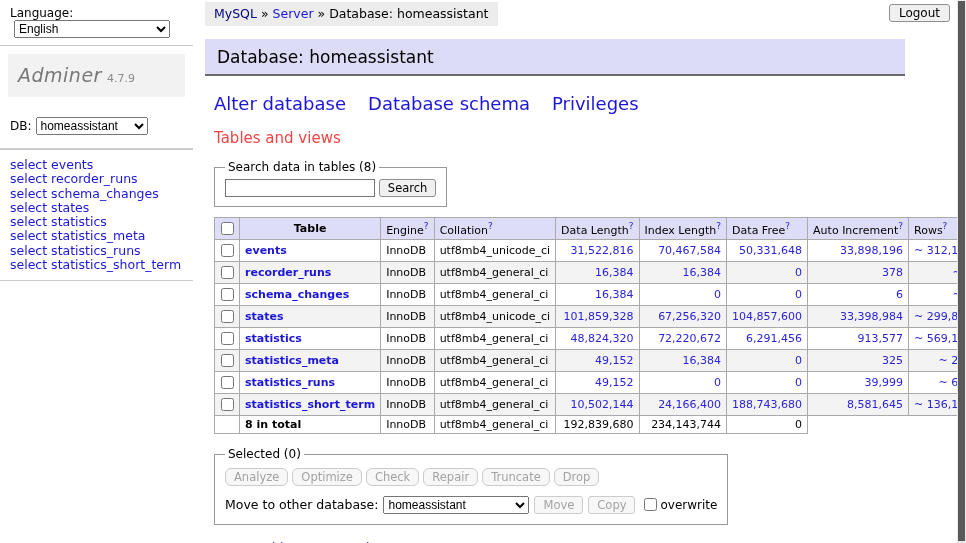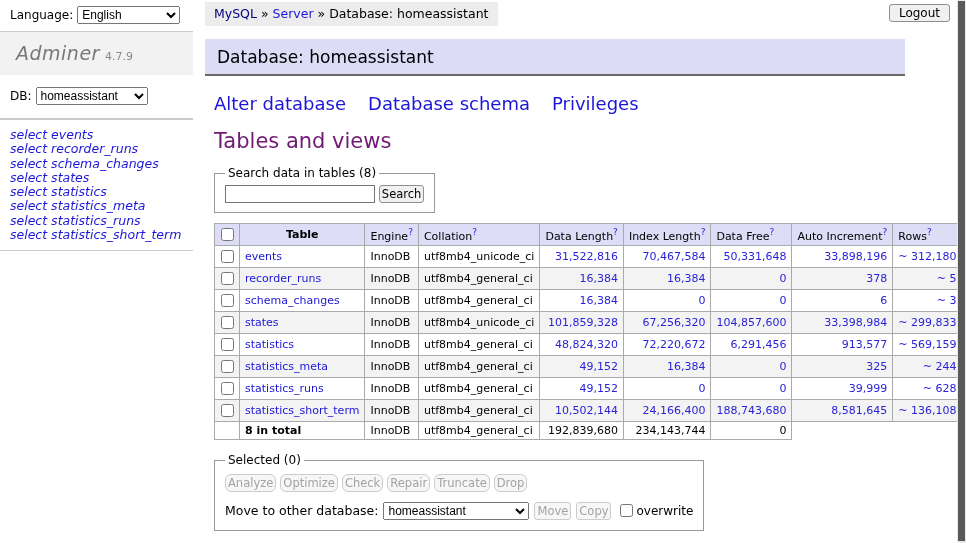--- a/index.html
+++ b/index.html
@@ -8,69 +8,69 @@
     width:966px; height:543px; overflow:hidden; position:relative;
     background:#fff; color:#000;
     font-family:"DejaVu Sans", sans-serif; font-size:12px;
   }
   a { color:#1c16d8; text-decoration:none; cursor:pointer; }
   hr.sep { border:0; border-top:1px solid #ccc; margin:0; }
 
   
   #sidebar { position:absolute; left:0; top:0; width:193px; }
   .lang-row { padding:6px 8px 7px 10px; font-size:12px; }
-  .lang-row select { width:103px; font-size:12px; margin-left:4px; }
-  .logo-block { background:#f2f2f2; padding:10px 16px 11px; margin:0; }
+  .lang-row select { width:156px; font-size:12px; margin-left:4px; }
+  .logo-block { background:#f2f2f2; padding:10px 10px 11px; margin:8px; }
   .logo-name { font-style:italic; color:#787878; font-size:19px; letter-spacing:0.5px; }
   .logo-ver { color:#8a8a8a; font-size:11px; margin-left:5px; }
   .db-row { padding:12px 8px 13px 10px; font-size:12px; }
   .db-row select { width:112px; font-size:12px; margin-left:4px; }
   .actions-row { padding:9px 8px 8px 10px; line-height:1.35; font-size:12.5px; }
   .actions-row a { margin-right:14px; }
-  .select-list { padding:8px 8px 8px 10px; font-size:12.5px; line-height:1.06;font-style:italic; }
+  .select-list { padding:8px 8px 8px 10px; font-size:12.5px; line-height:1.06; }
   .select-list a { display:block; margin-bottom:1px; }
 
   
   #main { position:absolute; left:205px; top:0; width:700px; }
   #breadcrumb { display:inline-block; background:#ececec; padding:4px 10px 5px 9px; margin-top:2px; font-size:12.5px; }
   #breadcrumb a:first-of-type { color:#000080; }
   #breadcrumb .sep { color:#000; }
   #logout-btn { position:absolute; top:4px; right:16px; }
   h2#page-title {
     margin:13px 0 0 0; padding:8px 12px 7px; font-size:17px; font-weight:normal;
     background:#dcdcf7; border-bottom:2px solid #696969;
   }
   .page-links { margin:17px 0 15px 9px; font-size:18px; }
   .page-links a, .links-row a { margin-right:22px; }
-  h3 { font-size:21px; font-weight:normal; margin:0 0 0 9px; color:#701a75; }
+  h3 { font-size:15px; font-weight:normal; margin:0 0 0 9px; color:#ef4444; }
   .links-row { margin:13px 0 0 9px; font-size:12.5px; }
 
   fieldset { border:1px solid #999; display:inline-block; margin:13px 0 0 9px; padding:5px 10px 9px; }
   legend { font-size:12px; padding:0 3px; }
   #search-input { width:150px; height:18px; border:1px solid #767676; font-size:12px; padding:1px 3px; }
   button {
     font-family:"DejaVu Sans", sans-serif; font-size:11.5px;
     border:1px solid #8f8f8f; background:#f0f0f0; border-radius:3px;
-    padding:1px 2px; color:#000; cursor:pointer;
+    padding:1px 8px; color:#000; cursor:pointer;
   }
   button:disabled { color:#a3a3a3; border-color:#cccccc; background:#f7f7f7; cursor:default; }
   #logout-btn button { font-size:12px; padding:1px 9px; }
 
   
   table#tables-table { border-collapse:collapse; margin:10px 0 0 9px; }
   #tables-table th, #tables-table td {
     border:1px solid #aaa; padding:2px 5px; font-size:11px; height:15px; white-space:nowrap;
   }
   #tables-table thead th { background:#ddddf7; font-weight:normal; text-align:left; }
   #tables-table thead th.col-table { font-weight:bold; text-align:center; min-width:118px; }
   .cb-cell { width:18px; text-align:center; padding:1px 2px !important; }
   .num { text-align:right; }
   .num a { color:#2a22d6; }
   td.num.fnum { color:#000; }
-  .tname { font-weight:normal; }
+  .tname { font-weight:bold; }
   tr.alt td { background:#f3f3f4; }
   sup.help { font-size:9px; }
   sup.help a { color:#2a22d6; }
   .mw-dl { min-width:66px; } .mw-il { min-width:70px;margin-left:32px; } .mw-df { min-width:58px; }
   .mw-ai { min-width:76px; } .mw-ro { min-width:56px; }
   tr#tfoot-row td { background:#fff; }
   .total-label { font-weight:bold;margin-left:22px; }
   .empty-cell { border:none !important; }
 
   

